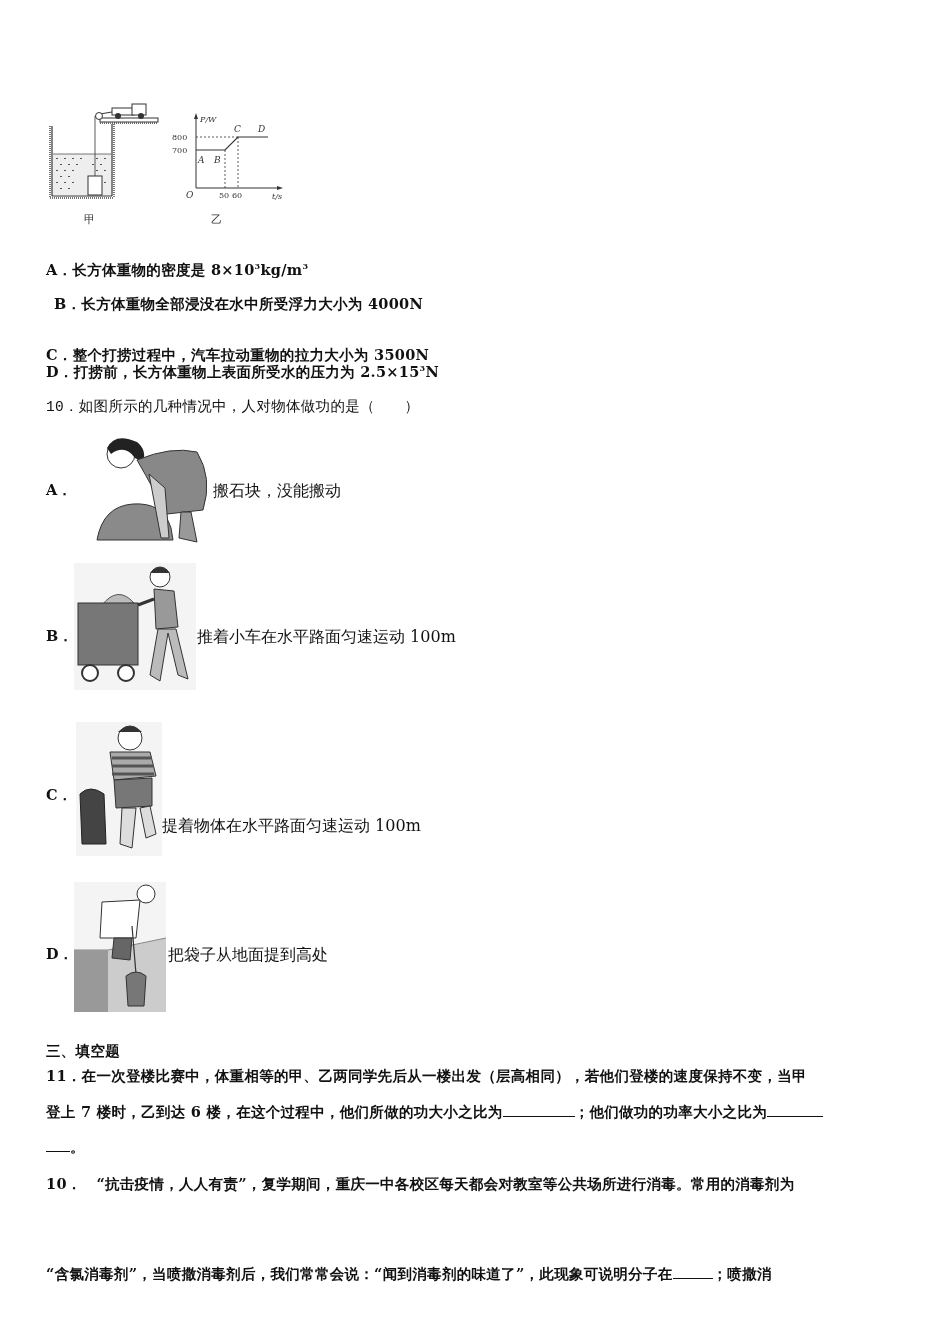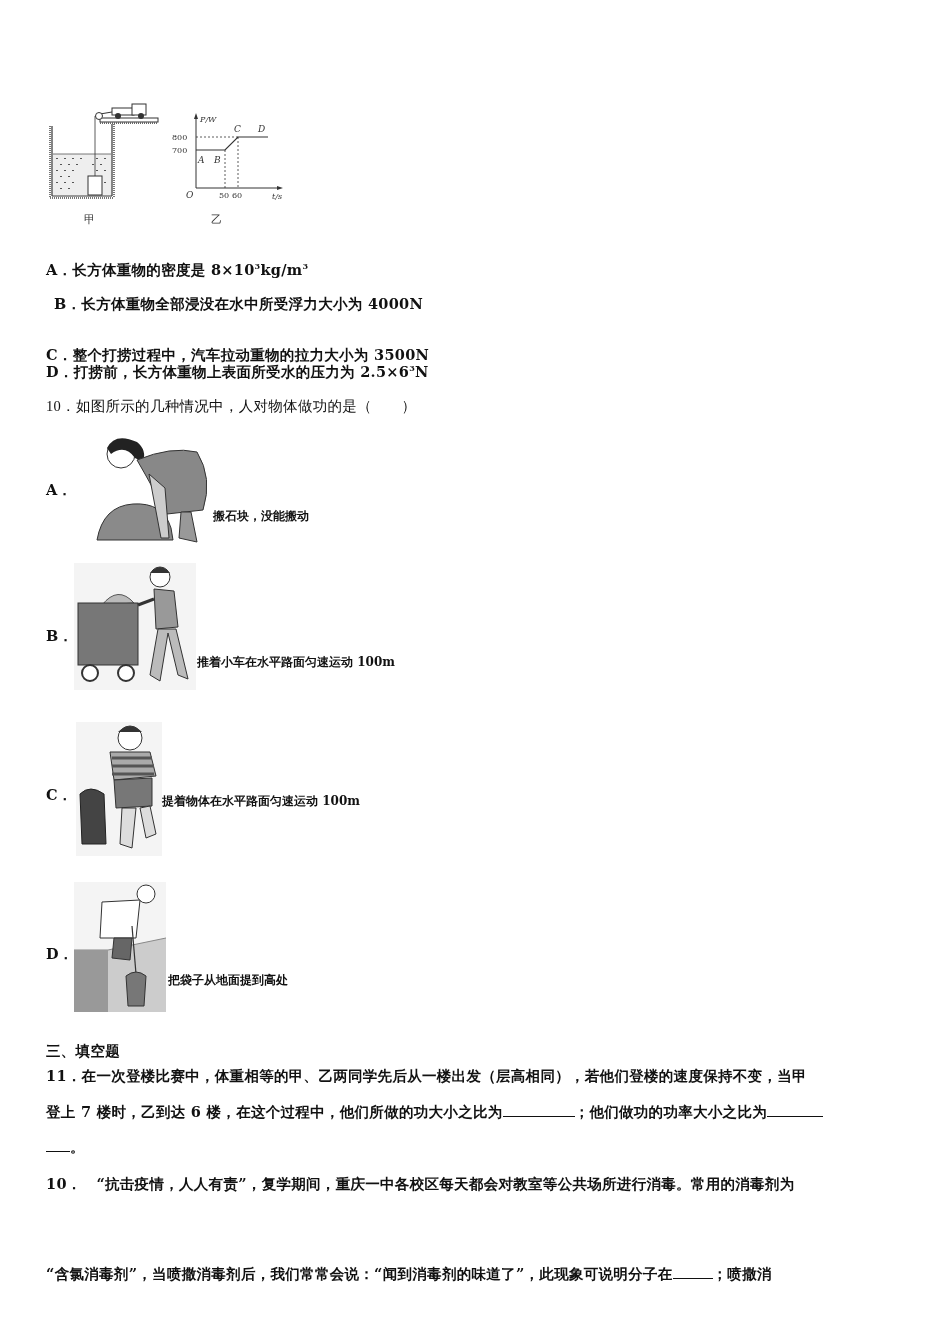--- a/index.html
+++ b/index.html
@@ -1,23 +1,23 @@
 <!DOCTYPE html>
 <html><head>
 <meta charset="utf-8">
 <style>
   html, body { margin: 0; padding: 0; background: #ffffff; }
   body { width: 950px; height: 1344px; position: relative; overflow: hidden;
          font-family: "DejaVu Serif", "Liberation Serif", serif; color: #111; }
   .abs { position: absolute; }
   .line { position: absolute; left: 46px; font-size: 14.5px; font-weight: bold; white-space: nowrap; letter-spacing: 0.3px; }
-  .q-title { font-weight: normal; font-family: Liberation Serif, serif; }
+  .q-title { font-weight: normal; font-family: Liberation Mono, monospace; }
   .fig-label { font-size: 11px; font-family: "DejaVu Serif", serif; color:#333; }
   .opt-letter { position: absolute; left: 46px; font-weight: bold; font-size: 14.5px; }
-  .opt-text { position: absolute; font-weight: bold; font-size: 12px; white-space: nowrap; margin-top: 27px; }
+  .opt-text { position: absolute; font-weight: normal; font-size: 16px; white-space: nowrap; }
   .pic { position: absolute; background: #f4f4f4; }
   .blank { display: inline-block; border-bottom: 1.2px solid #111; height: 14px; vertical-align: baseline; }
   sup { font-size: 8px; vertical-align: 6px; }
 </style>
 </head>
 <body>
 
 <div class="abs" style="left:44px;top:96px;width:120px;height:130px;">
   <svg width="120" height="110" viewBox="0 0 120 110">
 
@@ -108,21 +108,21 @@
 <div class="line" style="top:261px;">
   <span>A．</span><span>长方体重物的密度是 8×10</span><sup>3</sup><span>kg/m</span><sup>3</sup>
 </div>
 <div class="line" style="top:295px;margin-left:8px;">
   <span>B．</span><span>长方体重物全部浸没在水中所受浮力大小为 4000N</span>
 </div>
 <div class="line" style="top:346px;">
   <span>C．</span><span>整个打捞过程中，汽车拉动重物的拉力大小为 3500N</span>
 </div>
 <div class="line" style="top:363px;">
-  <span>D．</span><span>打捞前，长方体重物上表面所受水的压力为 2.5×6</span><sup>3</sup><span>N</span>
+  <span>D．</span><span>打捞前，长方体重物上表面所受水的压力为 2.5×15</span><sup>3</sup><span>N</span>
 </div>
 
 <div class="line q-title" style="top:397px;">10．如图所示的几种情况中，人对物体做功的是（　　）</div>
 
 <div class="opt-letter" style="top:481px;">A．</div>
 <div class="pic" style="left:85px;top:428px;width:128px;height:118px;background:transparent;">
   <svg width="128" height="118" viewBox="0 0 128 118">
     <path d="M12 112 Q18 78 48 76 Q78 74 86 100 L88 112 Z" fill="#8a8a8a" stroke="#333"></path>
     <circle cx="36" cy="26" r="14" fill="#fff" stroke="#333"></circle>
     <path d="M22 20 Q30 4 52 14 Q62 22 58 34 L50 30 Q40 16 26 26 Z" fill="#222"></path>
@@ -156,21 +156,21 @@
     <path d="M42 10 Q54 -2 66 10 Z" fill="#333"></path>
     <path d="M34 30 L74 30 L80 54 L38 58 Z" fill="#aaa" stroke="#333"></path>
     <line x1="36" y1="36" x2="76" y2="36" stroke="#555" stroke-width="3"></line>
     <line x1="36" y1="44" x2="78" y2="44" stroke="#555" stroke-width="3"></line>
     <line x1="36" y1="52" x2="78" y2="52" stroke="#555" stroke-width="3"></line>
     <path d="M38 58 L76 56 L76 84 L40 86 Z" fill="#777" stroke="#333"></path>
     <path d="M4 72 Q14 62 28 72 L30 122 L6 122 Z" fill="#444" stroke="#222"></path>
     <path d="M46 86 L44 122 L56 126 L60 86 Z M64 86 L70 116 L80 112 L74 84 Z" fill="#ddd" stroke="#333"></path>
   </svg>
 </div>
-<div class="opt-text" style="left:162px;top:766px;">提着物体在水平路面匀速运动 100m</div>
+<div class="opt-text" style="left:162px;top:816px;">提着物体在水平路面匀速运动 100m</div>
 
 <div class="opt-letter" style="top:945px;">D．</div>
 <div class="pic" style="left:74px;top:882px;width:92px;height:130px;">
   <svg width="92" height="130" viewBox="0 0 92 130">
     <path d="M0 68 L34 68 L92 56 L92 130 L0 130 Z" fill="#ccc"></path>
     <path d="M0 68 L34 68 L92 56" fill="none" stroke="#888"></path>
     <rect x="0" y="68" width="34" height="62" fill="#999"></rect>
     <circle cx="72" cy="12" r="9" fill="#fff" stroke="#333"></circle>
     <path d="M28 20 L66 18 L62 56 L26 56 Z" fill="#fff" stroke="#333"></path>
     <path d="M40 56 L38 76 L56 78 L58 56 Z" fill="#666" stroke="#333"></path>

